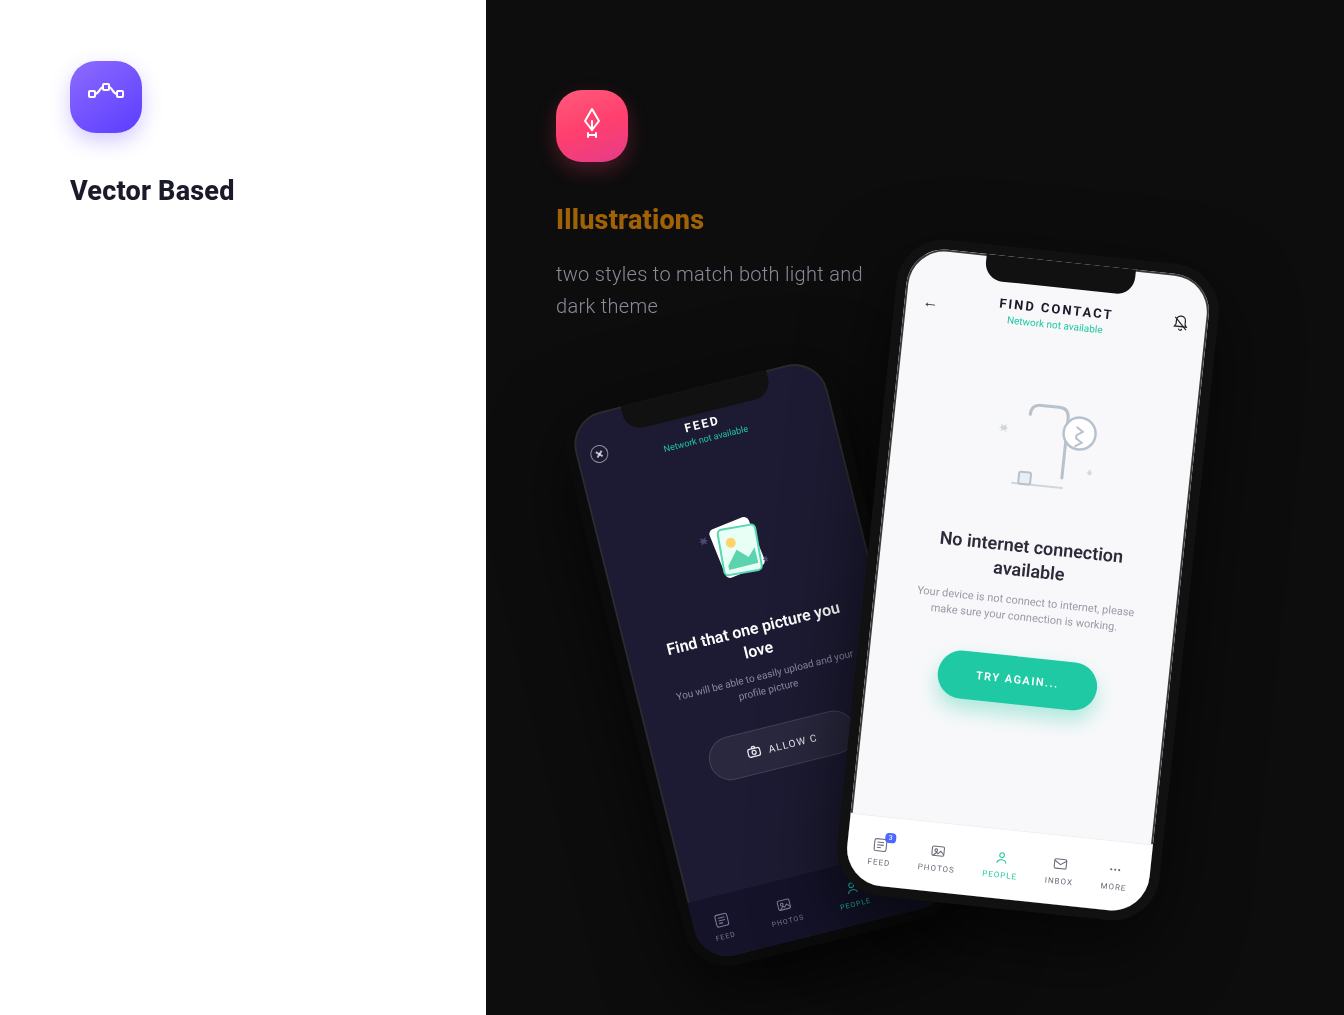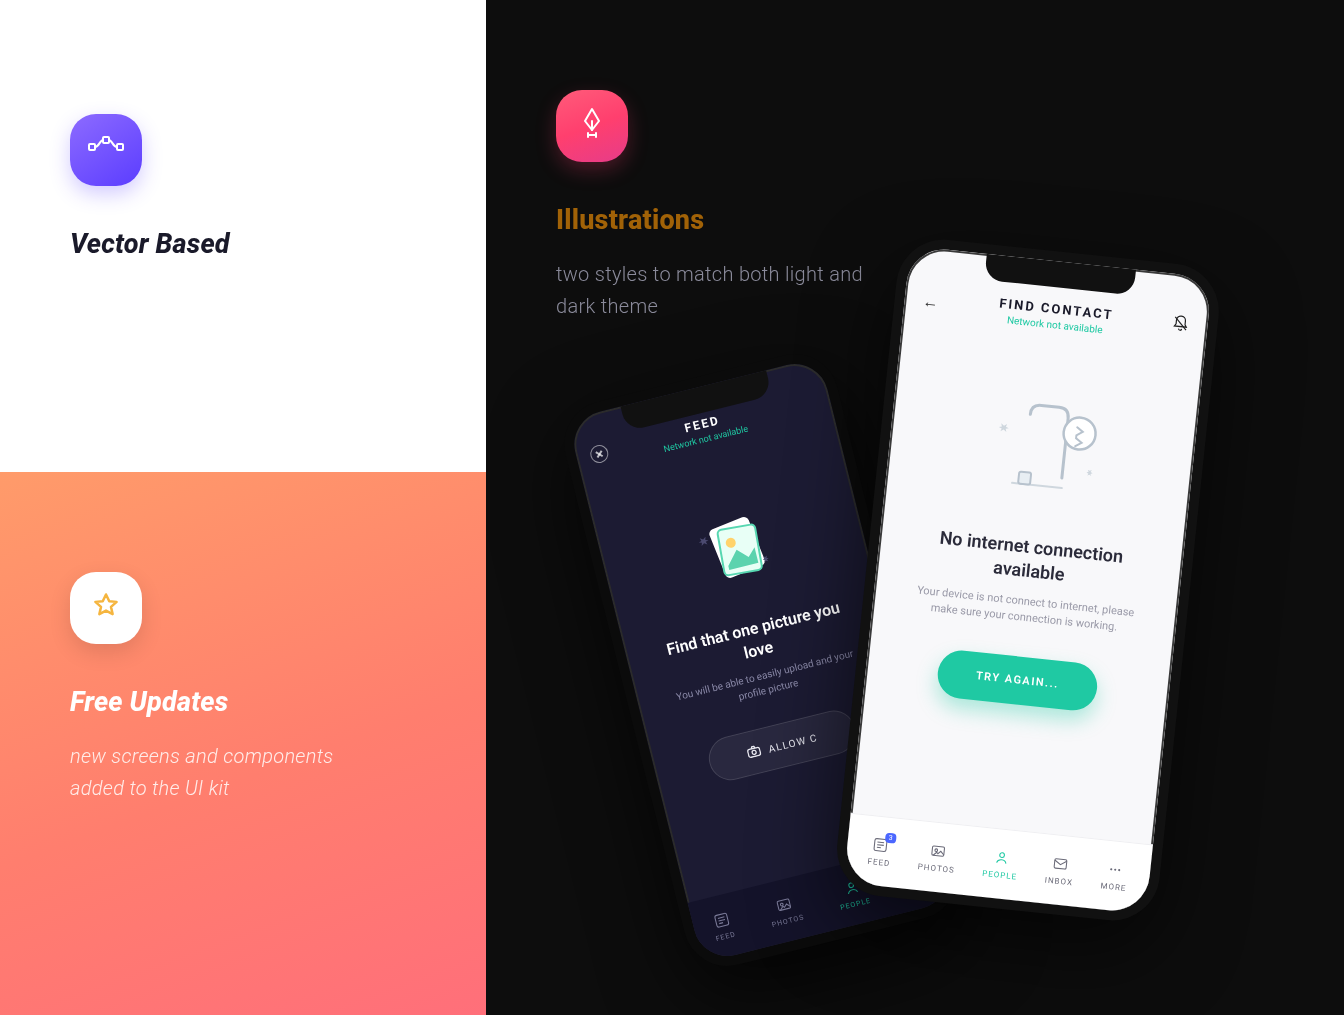--- a/index.html
+++ b/index.html
@@ -1,21 +1,21 @@
 <!DOCTYPE html>
 <html><head>
 <meta charset="utf-8">
 <style>
   * { box-sizing: border-box; margin: 0; padding: 0; }
   html, body { width: 1344px; height: 1015px; font-family: -apple-system, BlinkMacSystemFont, "Segoe UI", Roboto, "Helvetica Neue", Arial, sans-serif; }
   .page { width: 1344px; height: 1015px; display: flex; }
   .left { width: 486px; display: flex; flex-direction: column; }
   .right { width: 858px; background: #0d0d0d; position: relative; overflow: hidden; }
 
-  .panel { padding: 114px 70px 40px 70px; font-style: italic; }
+  .panel { padding: 61px 70px 40px 70px; }
   .panel.white { background: #ffffff; height: 472px; }
   .panel.orange { background: linear-gradient(160deg, #ff9b6a 0%, #ff7e6e 55%, #ff6f7a 100%); height: 543px; padding-top: 100px; color: #fff; }
 
   .icon-card { width: 72px; height: 72px; border-radius: 26px; display: flex; align-items: center; justify-content: center; margin-bottom: 42px; }
   .icon-card.purple { background: linear-gradient(145deg, #8d6bff 0%, #5b3dff 100%); box-shadow: 0 8px 20px rgba(80,50,255,.25); }
   .icon-card.pink   { background: linear-gradient(160deg, #ff5b7a 0%, #ff3f6e 50%, #e63c89 100%); box-shadow: 0 8px 20px rgba(255,60,110,.25); }
   .icon-card.white  { background: #ffffff; box-shadow: 0 8px 22px rgba(0,0,0,.12); }
 
   h2.title { font-size: 27px; font-weight: 800; letter-spacing: .2px; margin-bottom: 22px; color: #1a1a2a; }
   .panel.orange h2.title { color: #fff; }
@@ -109,31 +109,20 @@
             <rect x="15" y="1" width="6" height="6" rx="1"></rect>
             <rect x="29" y="8" width="6" height="6" rx="1"></rect>
             <path d="M7 11 C 11 11 12 4 15 4"></path>
             <path d="M21 4 C 24 4 25 11 29 11"></path>
           </svg>
         </span>
       </div>
       <h2 class="title">Vector Based</h2>
     </div>
 
-    <div class="panel orange">
-      <div class="icon-card white">
-        <span>
-          <svg width="30" height="30" viewBox="0 0 24 24" fill="none" stroke="#f5b53f" stroke-width="2" stroke-linejoin="round">
-            <path d="M12 2.8l2.6 5.4 5.9.5-4.5 4 1.3 5.8L12 15.7l-5.3 2.8 1.3-5.8-4.5-4 5.9-.5L12 2.8z"></path>
-          </svg>
-        </span>
-      </div>
-      <h2 class="title">Free Updates</h2>
-      <p class="desc">new screens and components added to the UI kit</p>
-    </div>
 
   </div>
 
   <div class="right">
 
     <div class="right-inner">
       <div class="icon-card pink">
         <span>
           <svg width="26" height="34" viewBox="0 0 26 34" fill="none" stroke="#fff" stroke-width="2" stroke-linejoin="round" stroke-linecap="round">
             <path d="M13 2 L20 14 L13 23 L6 14 Z"></path>

